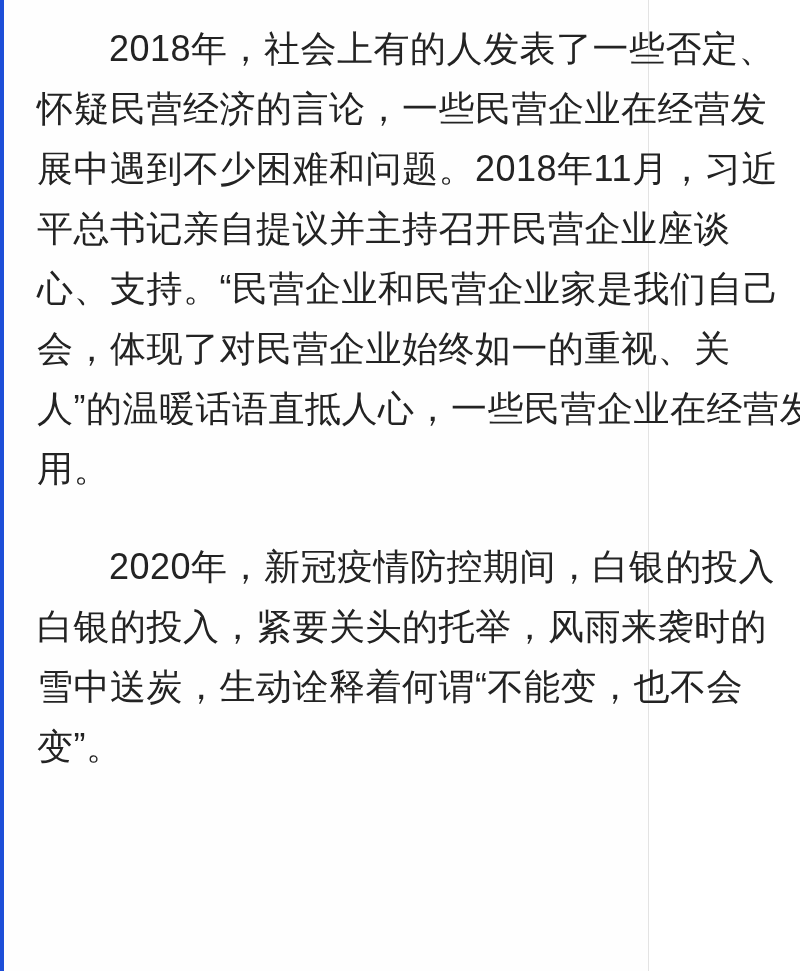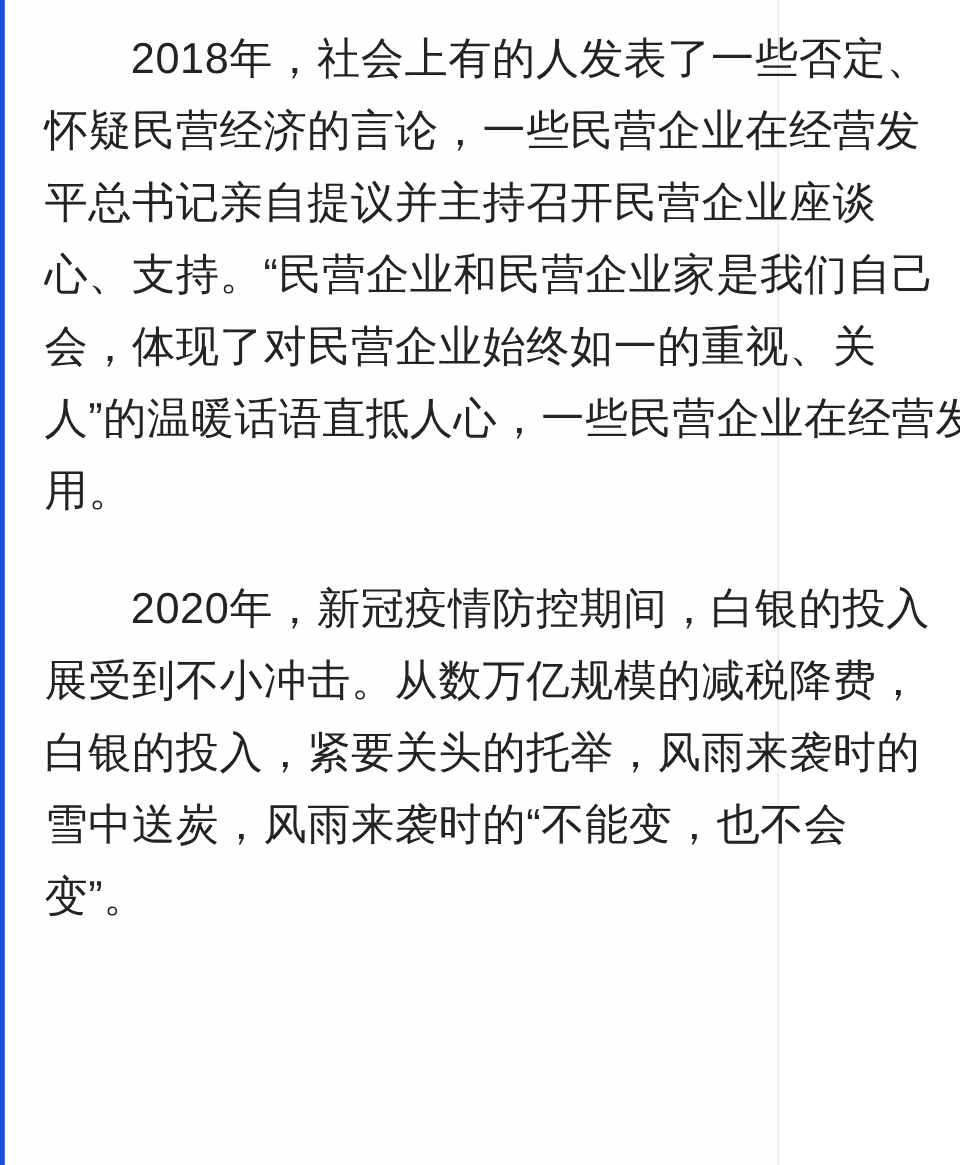--- a/index.html
+++ b/index.html
@@ -49,27 +49,27 @@
 </style>
 </head>
 <body>
 
 <div class="page">
   <main class="article" style="color: rgb(35, 35, 35);">
 
   <div class="paragraph">
         <div class="line first">2018年，社会上有的人发表了一些否定、</div>
         <div class="line">怀疑民营经济的言论，一些民营企业在经营发</div>
+        <div class="line">展中遇到不少困难和问题。2018年11月，习近</div>
         <div class="line">平总书记亲自提议并主持召开民营企业座谈</div>
         <div class="line">心、支持。“民营企业和民营企业家是我们自己</div>
         <div class="line">会，体现了对民营企业始终如一的重视、关</div>
         <div class="line">人”的温暖话语直抵人心，一些民营企业在经营发</div>
         <div class="line last">用。</div>
       </div>
       <div class="paragraph">
         <div class="line first">2020年，新冠疫情防控期间，白银的投入</div>
-        <div class="line">展受到不小冲击。从数万亿规模的减税降费，</div>
         <div class="line">白银的投入，紧要关头的托举，风雨来袭时的</div>
-        <div class="line">雪中送炭，风雨来袭时的“不能变，也不会</div>
+        <div class="line">雪中送炭，生动诠释着何谓“不能变，也不会</div>
         <div class="line last">变”。</div>
       </div>
     </main>
 </div>
 
 </body></html>

